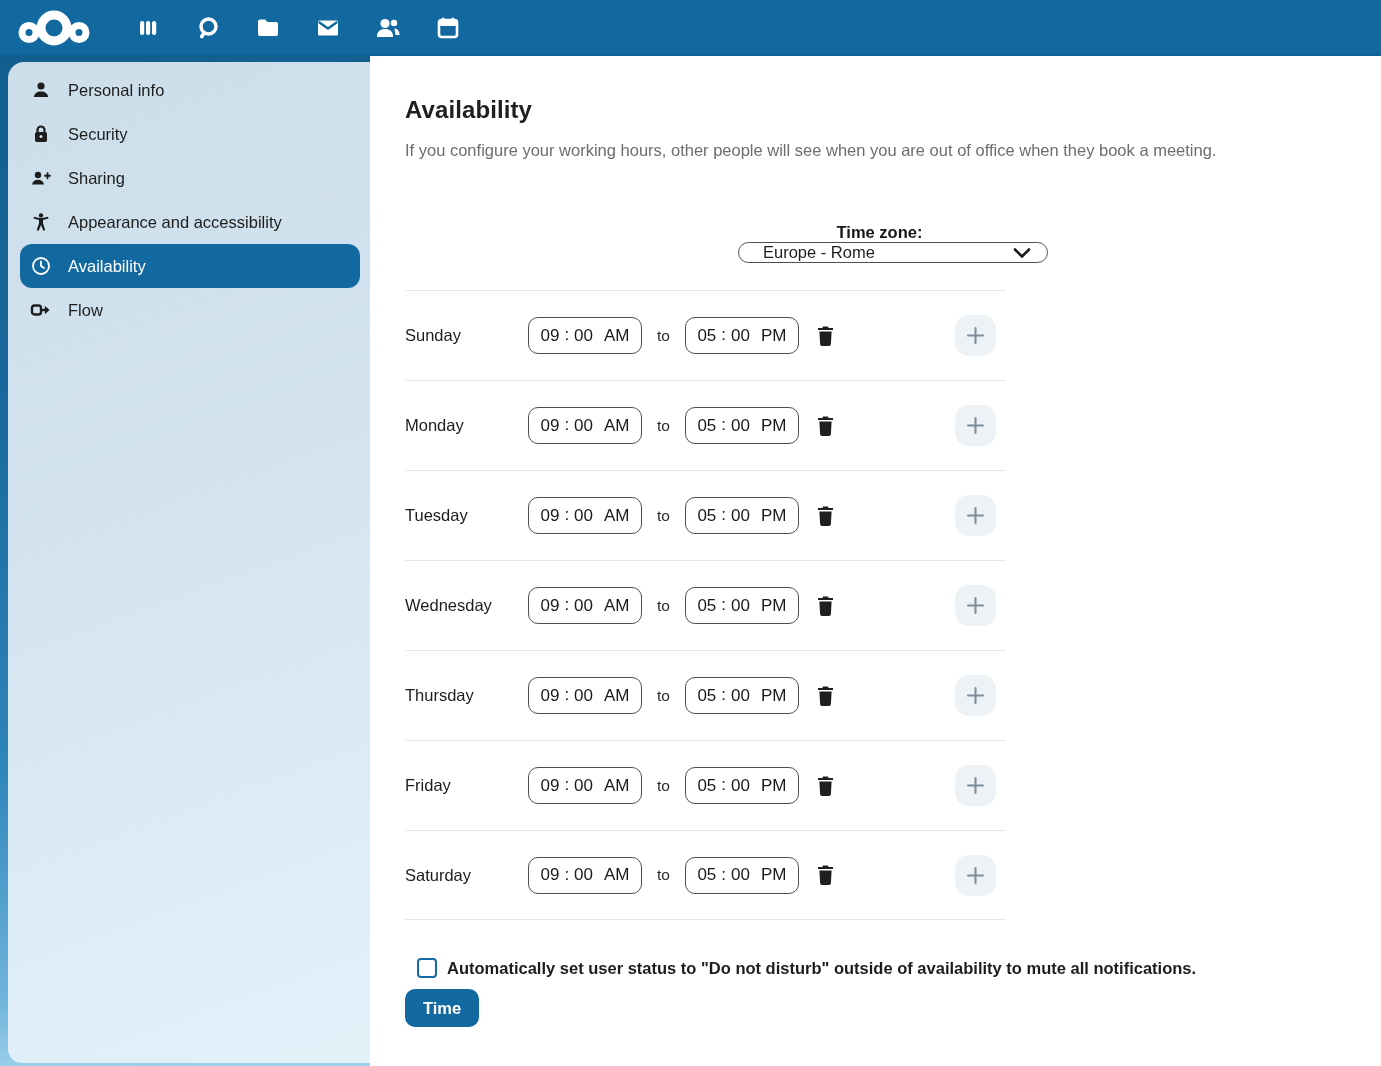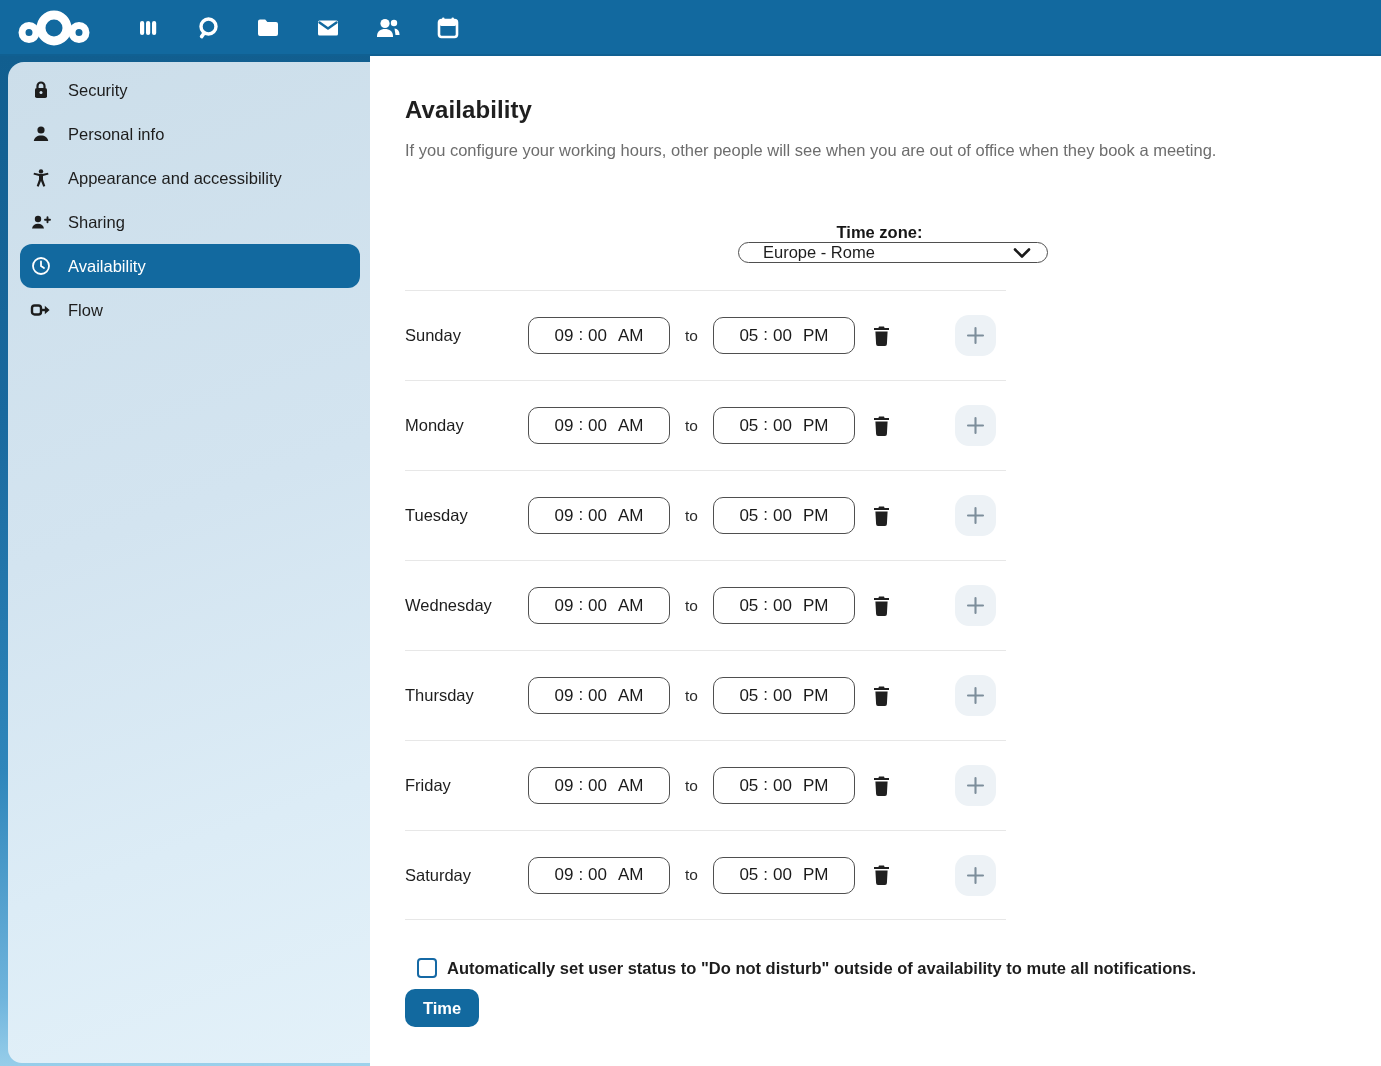--- a/index.html
+++ b/index.html
@@ -56,21 +56,21 @@
     display:flex; align-items:center; padding:0 40px 0 24px;
     font-size:16.5px; color:#1d1d1d;
   }
   .tz-select .chev { position:absolute; right:16px; top:50%; transform:translateY(-50%); }
 
   .days { margin-top:29px; width:601px; }
   .day-row { height:90px; border-top:1px solid #e7e7e7; display:flex; align-items:center; }
   .days .day-row:last-of-type { border-bottom:1px solid #e7e7e7; height:90px; }
   .day-name { width:123px; font-size:16.5px; color:#1d1d1d; flex:0 0 123px; }
   .time-box {
-    width:142px; height:37px; background:#fff; border:1.8px solid #4f4f4f; border-radius:10px;
+    width:114px; height:37px; background:#fff; border:1.8px solid #4f4f4f; border-radius:10px;
     display:flex; align-items:center; justify-content:center; cursor:pointer;
     font-family:"Liberation Sans","DejaVu Sans",sans-serif; font-size:17px; color:#1a1a1a;text-align:right;
   }
   .time-box .sep { margin:0 5px 1px 5px; }
   .time-box .ampm { margin-left:11px; }
   .to-label { margin:0 15px; font-size:15.5px; color:#2a2a2a; }
   .trash-btn { margin-left:13px; width:28px; height:32px; border:none; background:transparent; cursor:pointer;
     display:flex; align-items:center; justify-content:center; }
   .plus-btn {
     margin-left:auto; margin-right:10px; width:41px; height:41px; border:none; cursor:pointer;
@@ -144,55 +144,55 @@
         <rect x="16.4" y="2.6" width="2.6" height="4" rx="1.3" fill="#fff"></rect>
       </svg>
     </button>
   </header>
 
   <div class="side-wrap">
     <nav class="sidebar">
       <ul class="nav">
         <li class="nav-item">
           <span class="nicon">
+            <svg width="20" height="20" viewBox="0 0 20 20">
+                <circle cx="10" cy="6" r="3.6" fill="currentColor"></circle>
+                <path d="M2.8 17c.4-3.7 3.4-5.6 7.2-5.6s6.8 1.9 7.2 5.6H2.8z" fill="currentColor"></path>
+              </svg>
+          </span>
+          <span>Personal info</span>
+        </li>
+        <li class="nav-item">
+          <span class="nicon">
             <svg width="18" height="20" viewBox="0 0 18 20">
                 <rect x="3" y="8" width="12" height="10" rx="1.8" fill="currentColor"></rect>
                 <path d="M5.5 8V6a3.5 3.5 0 0 1 7 0v2" fill="none" stroke="currentColor" stroke-width="2.2"></path>
                 <circle cx="9" cy="12.6" r="1.5" fill="#d3e4f0"></circle>
               </svg>
           </span>
           <span>Security</span>
         </li>
         <li class="nav-item">
           <span class="nicon">
-            <svg width="20" height="20" viewBox="0 0 20 20">
-                <circle cx="10" cy="6" r="3.6" fill="currentColor"></circle>
-                <path d="M2.8 17c.4-3.7 3.4-5.6 7.2-5.6s6.8 1.9 7.2 5.6H2.8z" fill="currentColor"></path>
-              </svg>
-          </span>
-          <span>Personal info</span>
-        </li>
-        <li class="nav-item">
-          <span class="nicon">
-            <svg width="20" height="20" viewBox="0 0 20 20">
-                <circle cx="10" cy="3.4" r="2.2" fill="currentColor"></circle>
-                <path d="M2.5 6.6 8 8v3.6l-2.3 6.4 2 .8 2.3-5.8 2.3 5.8 2-.8L12 11.6V8l5.5-1.4-.5-1.8-5.6 1.2H8.6L3 4.8z" fill="currentColor"></path>
-              </svg>
-          </span>
-          <span>Appearance and accessibility</span>
-        </li>
-        <li class="nav-item">
-          <span class="nicon">
             <svg width="22" height="20" viewBox="0 0 22 20">
                 <circle cx="8" cy="7" r="3.2" fill="currentColor"></circle>
                 <path d="M2 16.6c.4-3.2 2.9-4.8 6-4.8s5.6 1.6 6 4.8H2z" fill="currentColor"></path>
                 <path d="M17.5 5.2v5 M15 7.7h5" stroke="currentColor" stroke-width="1.9" stroke-linecap="round"></path>
               </svg>
           </span>
           <span>Sharing</span>
+        </li>
+        <li class="nav-item">
+          <span class="nicon">
+            <svg width="20" height="20" viewBox="0 0 20 20">
+                <circle cx="10" cy="3.4" r="2.2" fill="currentColor"></circle>
+                <path d="M2.5 6.6 8 8v3.6l-2.3 6.4 2 .8 2.3-5.8 2.3 5.8 2-.8L12 11.6V8l5.5-1.4-.5-1.8-5.6 1.2H8.6L3 4.8z" fill="currentColor"></path>
+              </svg>
+          </span>
+          <span>Appearance and accessibility</span>
         </li>
         <li class="nav-item active">
           <span class="nicon">
             <svg width="20" height="20" viewBox="0 0 20 20">
                 <circle cx="10" cy="10" r="8" fill="none" stroke="currentColor" stroke-width="1.8"></circle>
                 <path d="M10 5.5V10l3 2" fill="none" stroke="currentColor" stroke-width="1.8" stroke-linecap="round"></path>
               </svg>
           </span>
           <span>Availability</span>
         </li>

